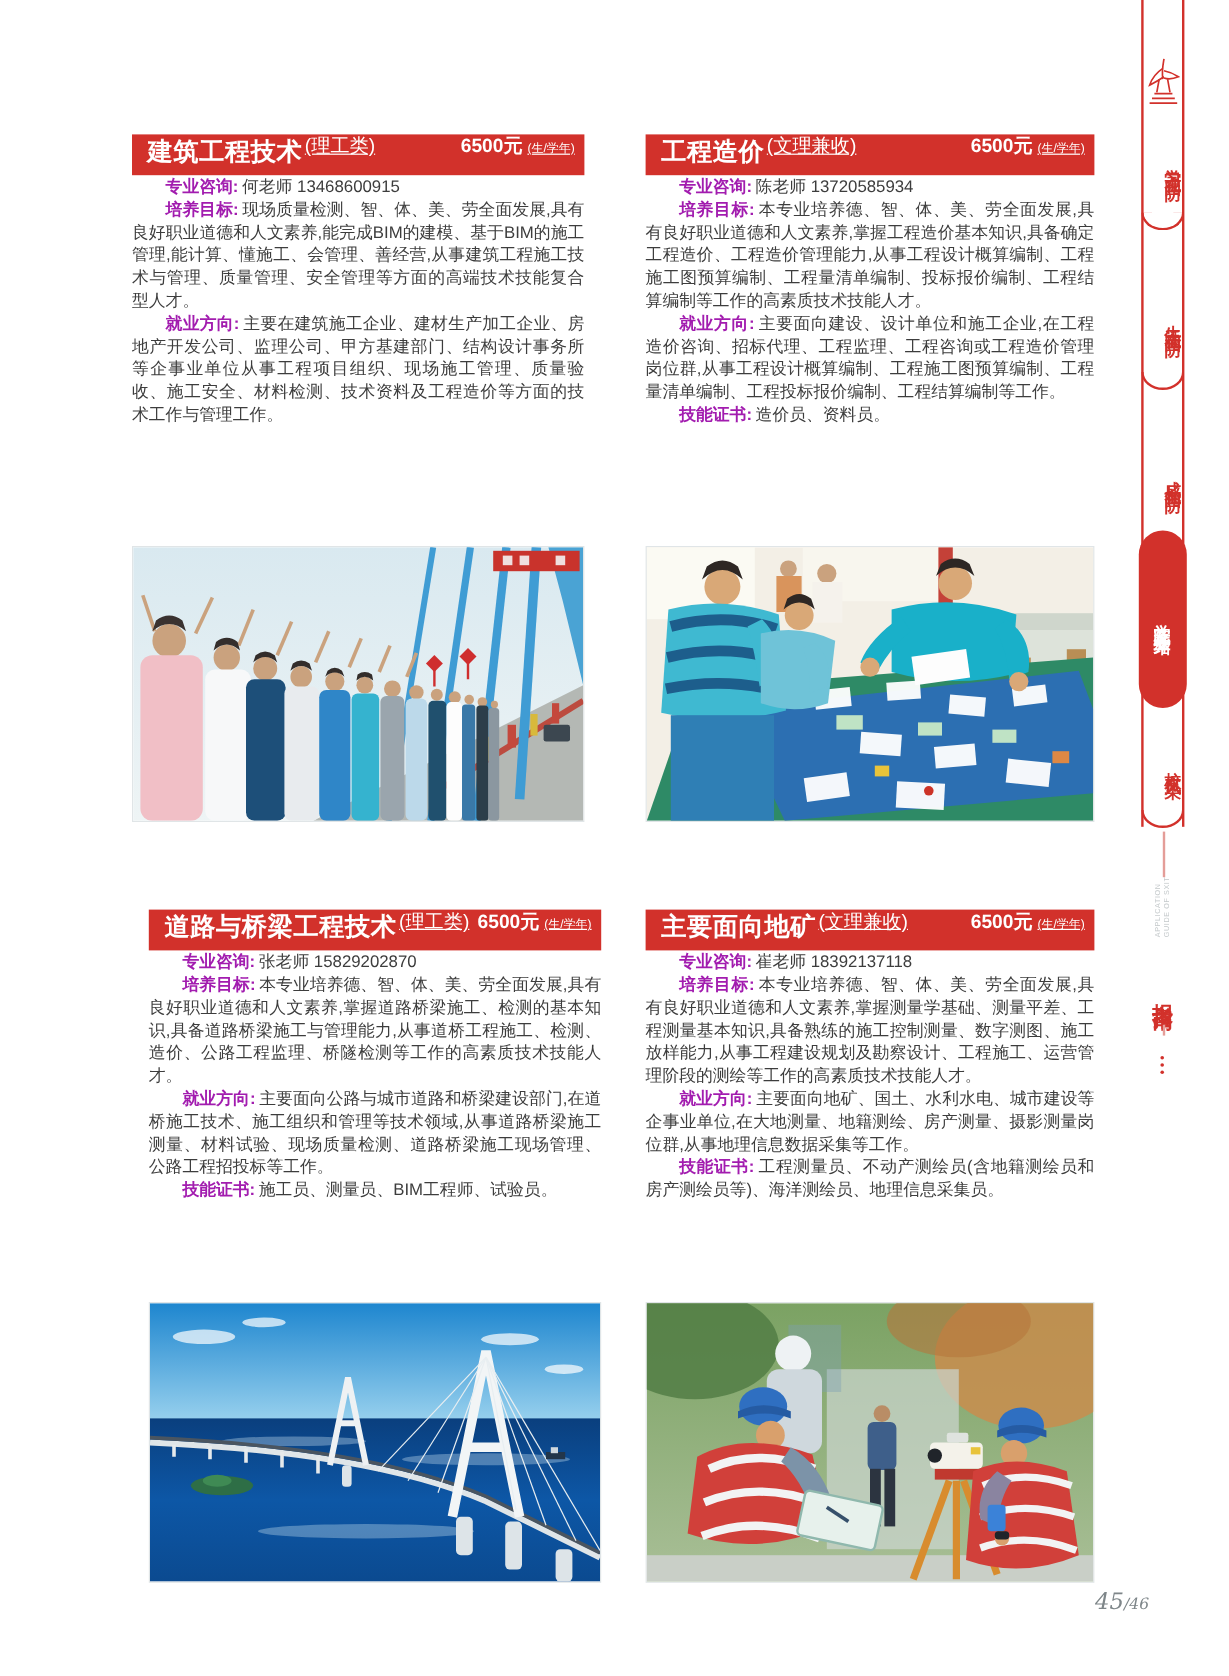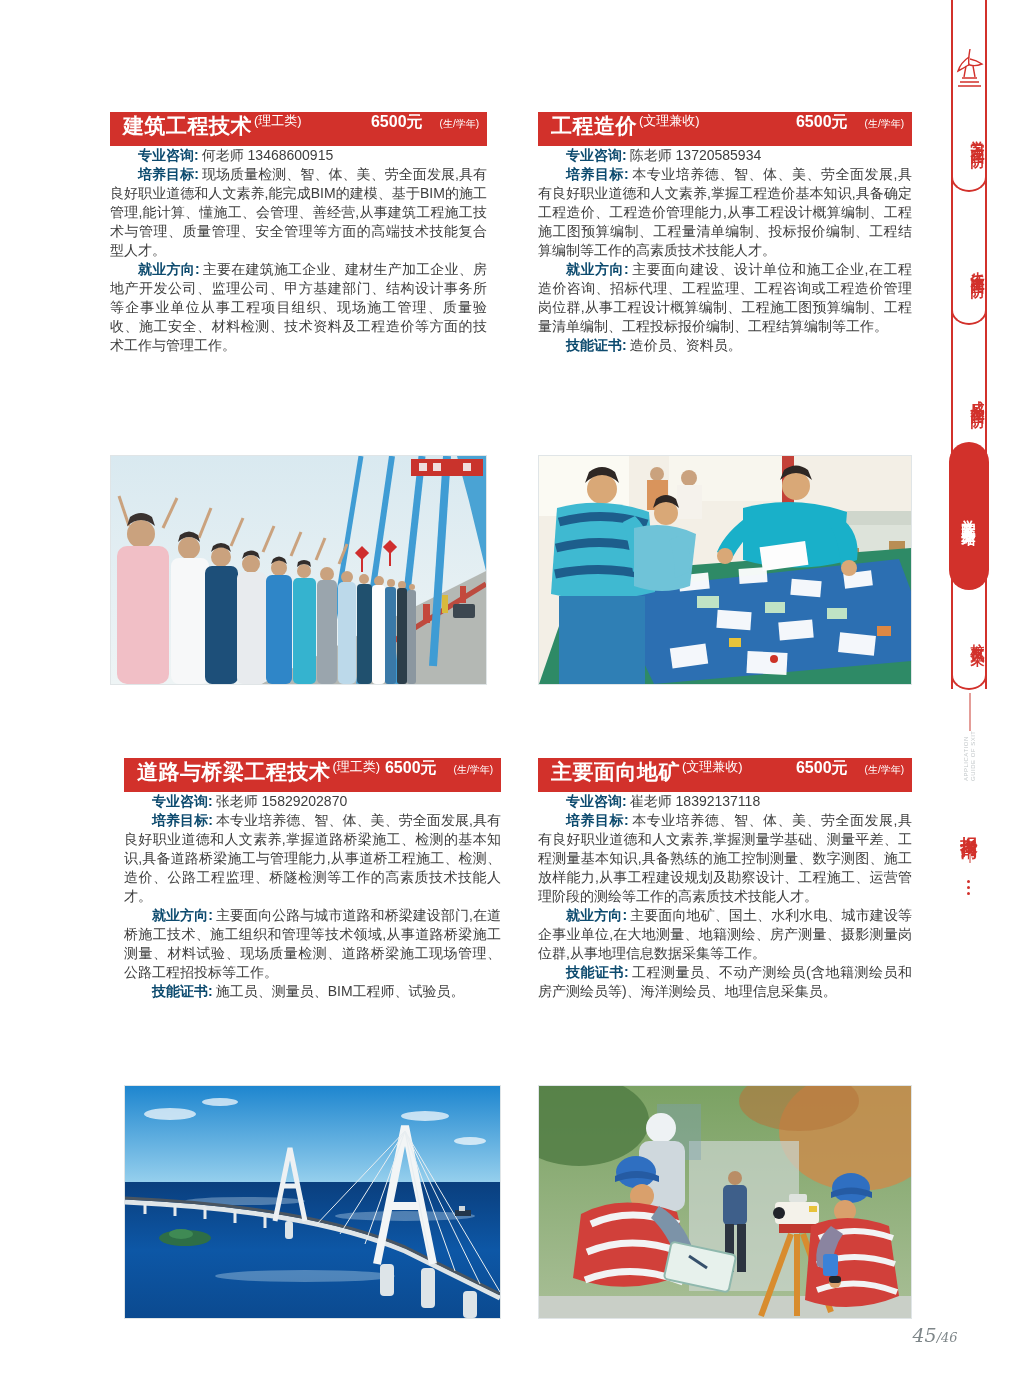--- a/index.html
+++ b/index.html
@@ -7,29 +7,29 @@
     width:1024px;height:1397px;position:relative;background:#ffffff;
     font-family:"Liberation Sans",sans-serif;overflow:hidden;
   }
   
   .card{position:absolute;}
   .card-header{
     height:34px;background:#d2312b;color:#fff;display:flex;align-items:flex-start;
     padding:0 8px 0 13px;white-space:nowrap;box-sizing:border-box;
   }
   .title{font-size:21px;font-weight:bold;letter-spacing:.5px;}
-  .category{font-size:13px;margin-left:2px;}
+  .category{font-size:16px;margin-left:2px;text-decoration:underline;}
   .fee{margin-left:auto;display:flex;align-items:baseline;}
   .fee-amt{font-size:16px;font-weight:bold;}
-  .fee-unit{font-size:10px;margin-left:17px;}
+  .fee-unit{font-size:10px;margin-left:4px;text-decoration:underline;}
   .card-body{font-size:14px;line-height:19px;color:#3d3d3d;text-align:justify;}
   .card-body p{margin:0;text-indent:2em;}
   .consult{margin-top:24px;}
   .para{margin-top:11px;}
-  .lbl{color:#0c4a6e;font-weight:bold;margin-right:3px;}
+  .lbl{color:#a21caf;font-weight:bold;margin-right:3px;}
   .photo{position:absolute;left:0;margin:0;border:1px solid #e0e5e7;line-height:0;}
   
   .rail{
     position:absolute;left:951px;top:0;width:32px;height:689px;
     border-left:2px solid #d2312b;border-right:2px solid #d2312b;
   }
   .tab-arc{
     position:absolute;left:951px;width:32px;height:13px;
     border:2px solid #d2312b;border-top:none;
     border-radius:0 0 50% 50% / 0 0 100% 100%;

